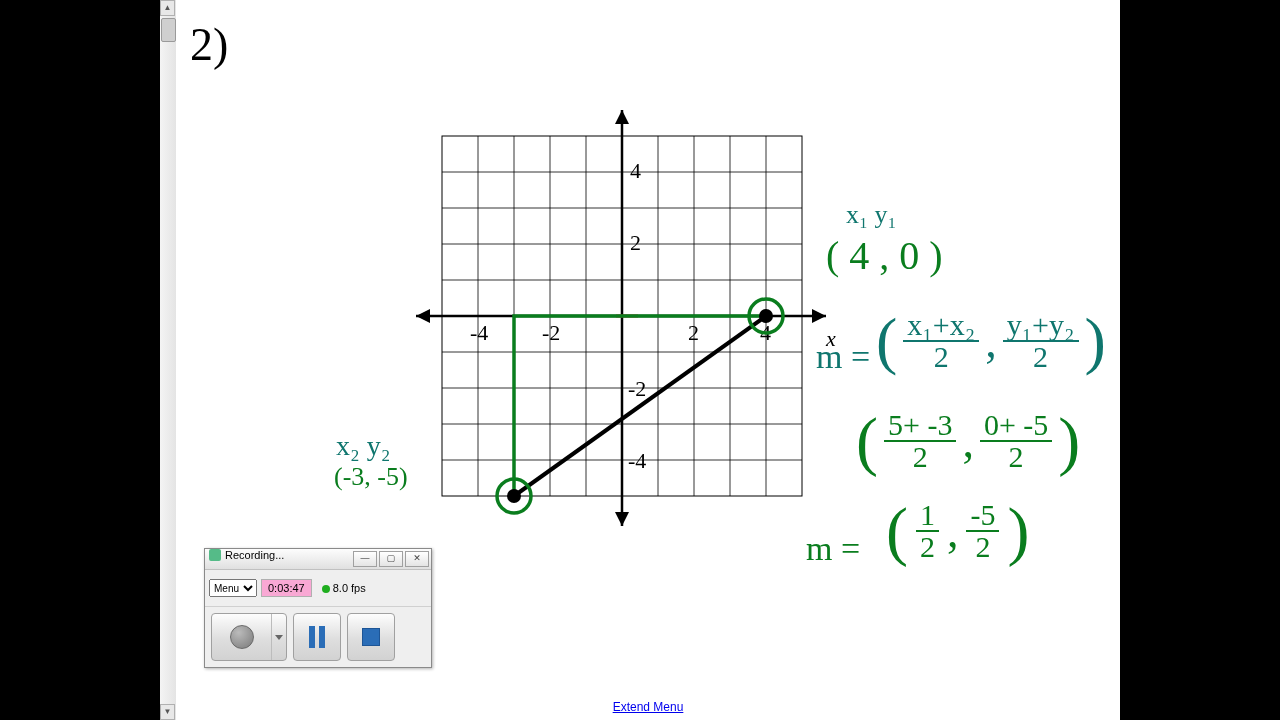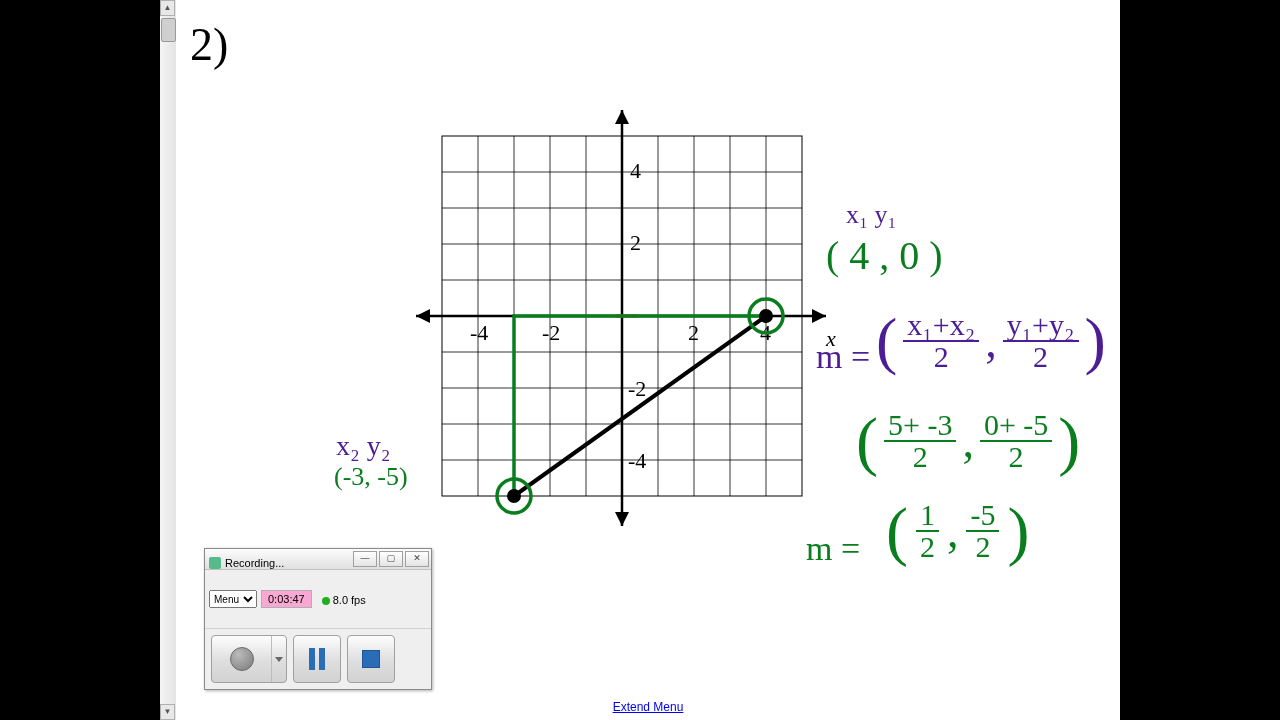--- a/index.html
+++ b/index.html
@@ -15,40 +15,40 @@
   .tb{position:absolute;left:432px;top:100px;width:229px;border:1px solid #7a9ac0;background:#eaf2fb;box-shadow:1px 1px 3px rgba(0,0,0,.3);font-size:11px}
   .tb .titlebar{height:16px;background:linear-gradient(#fdfefe,#dce6f4);border-bottom:1px solid #b8c8de;position:relative;padding:0 4px;line-height:16px;color:#333}
   .tb .closebtn{position:absolute;right:2px;top:1px;width:13px;height:13px;border:1px solid #9aa;background:#f4f4f4;font-size:10px;line-height:11px;text-align:center;color:#555}
   .tb .row{display:flex;align-items:center;gap:2px;padding:3px;background:linear-gradient(#f6fbff,#d7e4f2)}
   .tb .btn{width:30px;height:28px;border:1px solid #9cb4d8;border-radius:3px;background:linear-gradient(#fefefe,#dfe9f6);display:flex;align-items:center;justify-content:center}
   .arrow-l,.arrow-r{width:0;height:0;border-top:8px solid transparent;border-bottom:8px solid transparent}
   .arrow-l{border-right:12px solid #3a7ecf}
   .arrow-r{border-left:12px solid #3a7ecf}
   
   .rec{position:absolute;left:28px;top:548px;width:226px;background:#efefef;border:1px solid #8a8a8a;box-shadow:1px 1px 3px rgba(0,0,0,.3);font-size:11px}
-  .rec .titlebar{height:20px;background:linear-gradient(#fdfdfd,#e0e0e0);border-bottom:1px solid #c0c0c0;display:flex;align-items:flex-end;padding:0 4px;gap:4px;position:relative}
+  .rec .titlebar{height:20px;background:linear-gradient(#fdfdfd,#e0e0e0);border-bottom:1px solid #c0c0c0;display:flex;align-items:flex-start;padding:0 4px;gap:4px;position:relative}
   .rec .ticon{width:12px;height:12px;background:#5b8;border-radius:2px}
   .rec .wbtns{position:absolute;right:2px;top:2px;display:flex;gap:2px}
   .rec .wbtn{width:22px;height:14px;border:1px solid #a0a0a0;background:linear-gradient(#fff,#e4e4e4);font-size:9px;line-height:12px;text-align:center;color:#444}
-  .rec .bar2{display:flex;align-items:flex-end;gap:4px;padding:20px 4px;border-bottom:1px solid #d0d0d0}
+  .rec .bar2{display:flex;align-items:center;gap:4px;padding:9px 4px;border-bottom:1px solid #d0d0d0}
   .rec select{font-size:10px;height:18px}
   .rec .field{border:1px solid #b0b0b0;background:#f9a8d4;padding:1px 6px;height:14px;line-height:14px}
   .rec .dot{width:8px;height:8px;border-radius:50%;background:#1fae1f;display:inline-block;margin-right:3px;vertical-align:middle}
   .rec .controls{display:flex;gap:6px;padding:6px}
   .rec .cbtn{height:46px;border:1px solid #a0a0a0;border-radius:4px;background:linear-gradient(#fdfdfd,#dedede 55%,#d2d2d2);display:flex;align-items:center;justify-content:center}
   .rec .cbtn.big{width:74px}
   .rec .cbtn.sm{width:46px}
   .rec .cbtn .circ{width:22px;height:22px;border-radius:50%;background:radial-gradient(circle at 35% 30%,#bbb,#7a7a7a);border:1px solid #6a6a6a}
   .rec .cbtn .drop{width:14px;height:46px;border-left:1px solid #bcbcbc;display:flex;align-items:center;justify-content:center}
   .rec .cbtn .tri{width:0;height:0;border-left:4px solid transparent;border-right:4px solid transparent;border-top:5px solid #666}
   .pausebars{display:flex;gap:4px}
   .pausebars span{width:6px;height:22px;background:#2a6db7}
   .stopsquare,.stopsq{width:16px;height:16px;background:#2a6db7;border:1px solid #1d5596}
   .hand{font-family:'Comic Sans MS','Segoe Script',cursive;position:absolute;white-space:nowrap}
-  .red{color:#4c1d95}
+  .red{color:#0f766e}
   .green{color:#0a7d1e}
   .frac{display:inline-block;text-align:center;vertical-align:middle;line-height:1}
   .frac .n{display:block;border-bottom:2px solid currentColor;padding:0 4px}
   .frac .d{display:block;padding:0 4px}
   svg{position:absolute}
 </style>
 </head>
 <body>
 
 <div class="stage">

